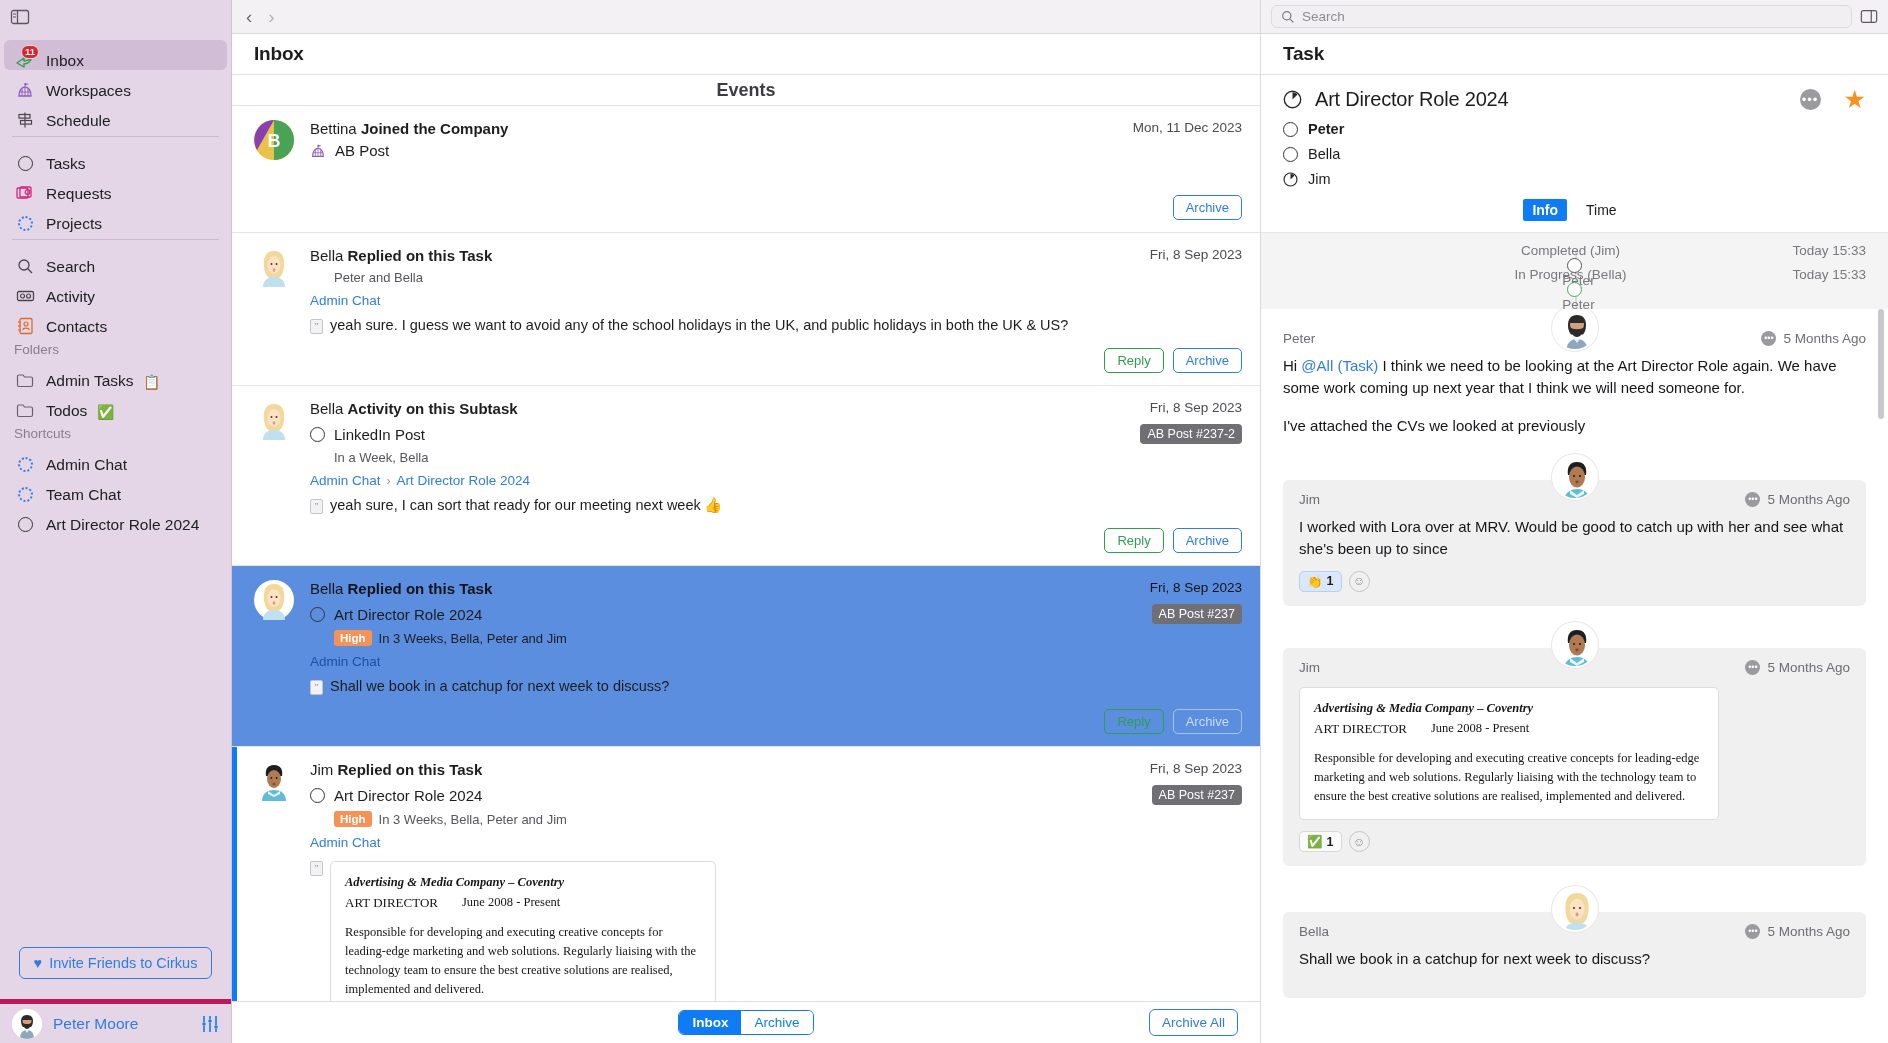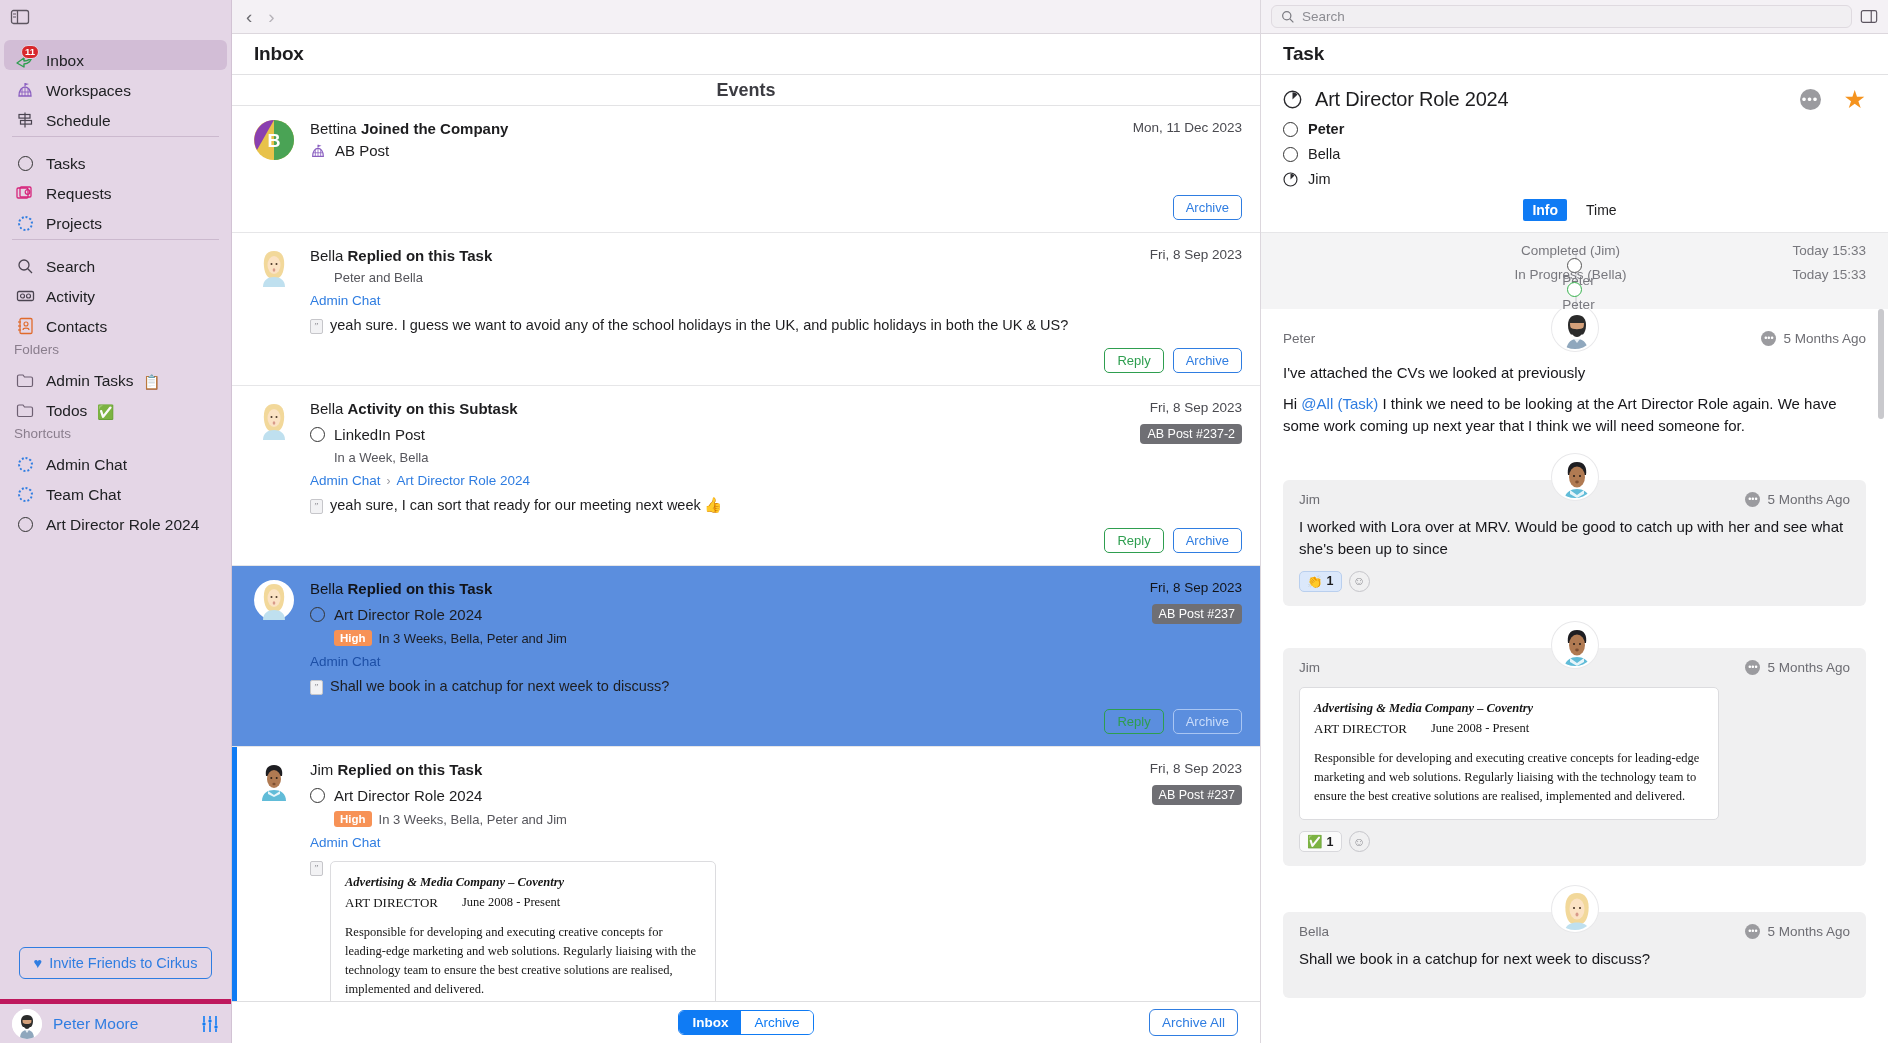--- a/index.html
+++ b/index.html
@@ -726,24 +726,24 @@
               <path d="M20 32 L23 36 L26 32 Z" fill="#e8eef4"></path>
             </svg>
         </span>
         <div class="msg-head">
           <span>Peter</span>
           <span class="msg-time">
             <span class="dots-badge">•••</span>
             <span>5 Months Ago</span>
           </span>
         </div>
-        <div class="msg-text" style="margin-top:16px;">I've attached the CVs we looked at previously</div>
         <div class="msg-text">
           <span>Hi </span><span class="mention">@All (Task)</span><span> I think we need to be looking at the Art Director Role again.  We have some work coming up next year that I think we will need someone for.</span>
         </div>
+        <div class="msg-text" style="margin-top:16px;">I've attached the CVs we looked at previously</div>
       </div>
 
       <div class="msg grey" style="margin-top:44px;">
         <span class="msg-avatar">
           <svg width="46" height="46" viewBox="0 0 46 46">
               <circle cx="23" cy="23" r="23" fill="#fff"></circle>
               <path d="M23 6 C15 6 13 12 14 19 L32 19 C33 12 31 6 23 6Z" fill="#1e1e22"></path>
               <ellipse cx="23" cy="21" rx="8" ry="10.5" fill="#b07a52"></ellipse>
               <circle cx="20" cy="20" r="1.1" fill="#2b2018"></circle>
               <circle cx="26" cy="20" r="1.1" fill="#2b2018"></circle>

